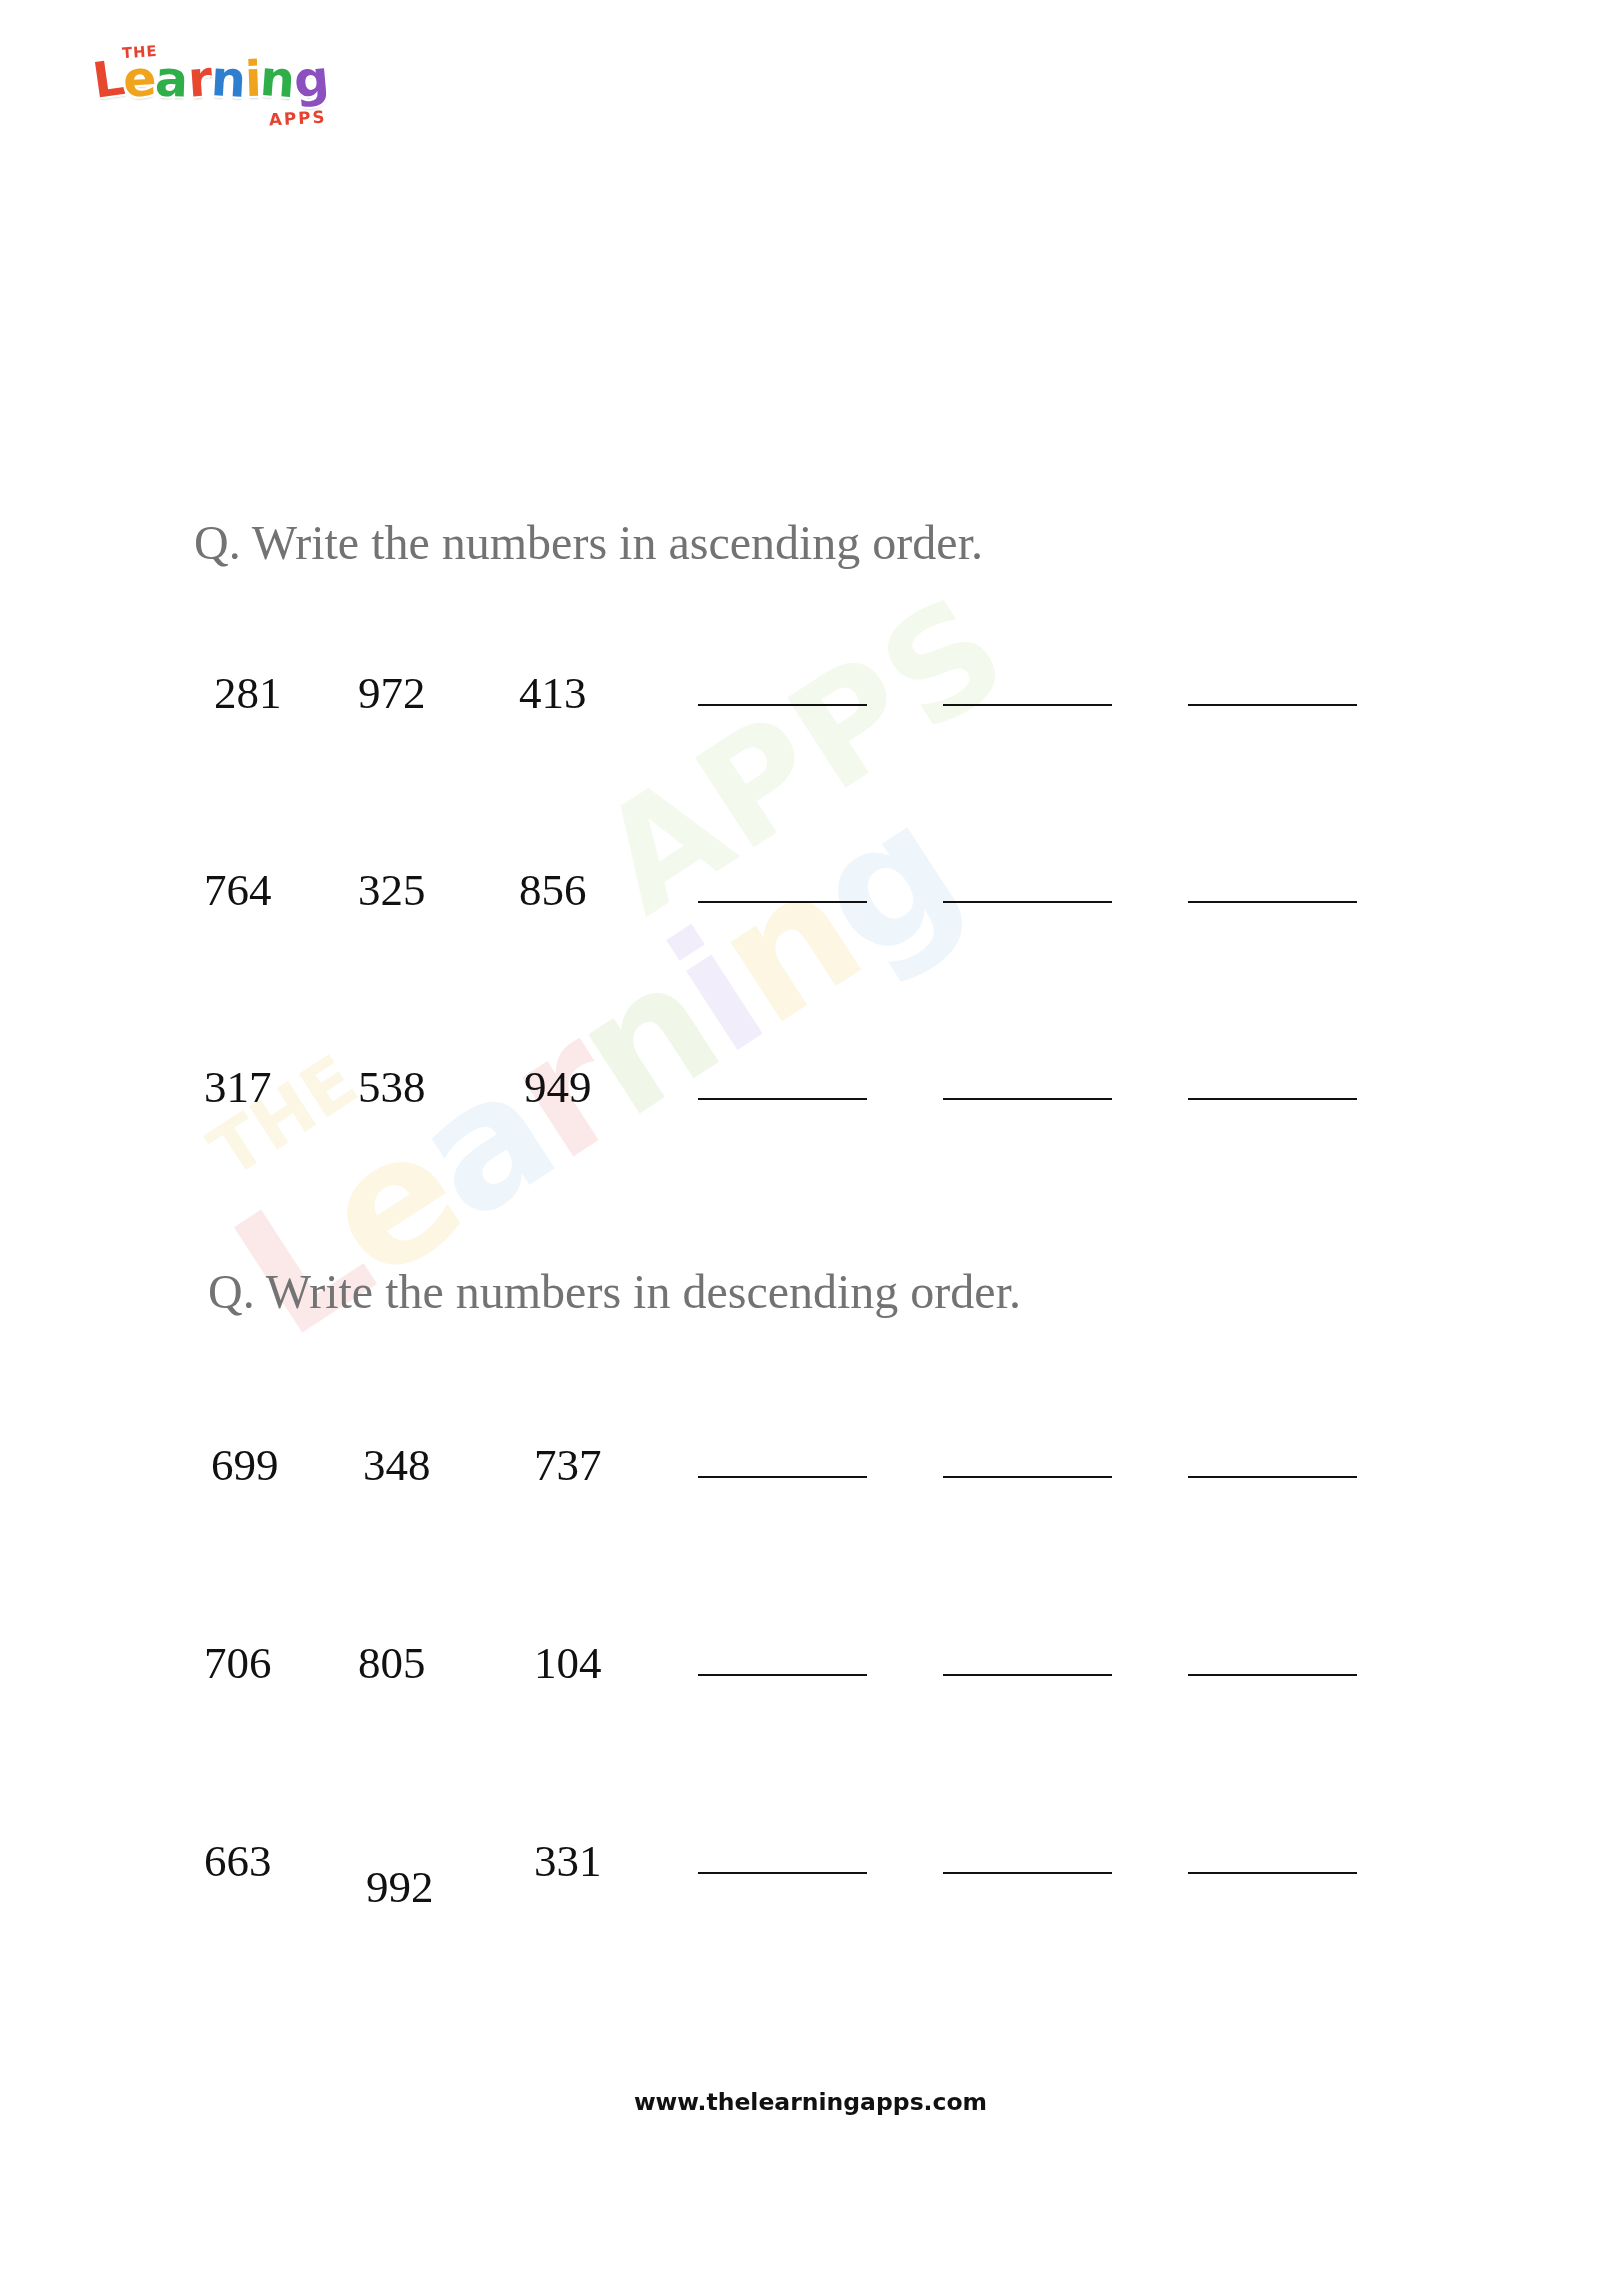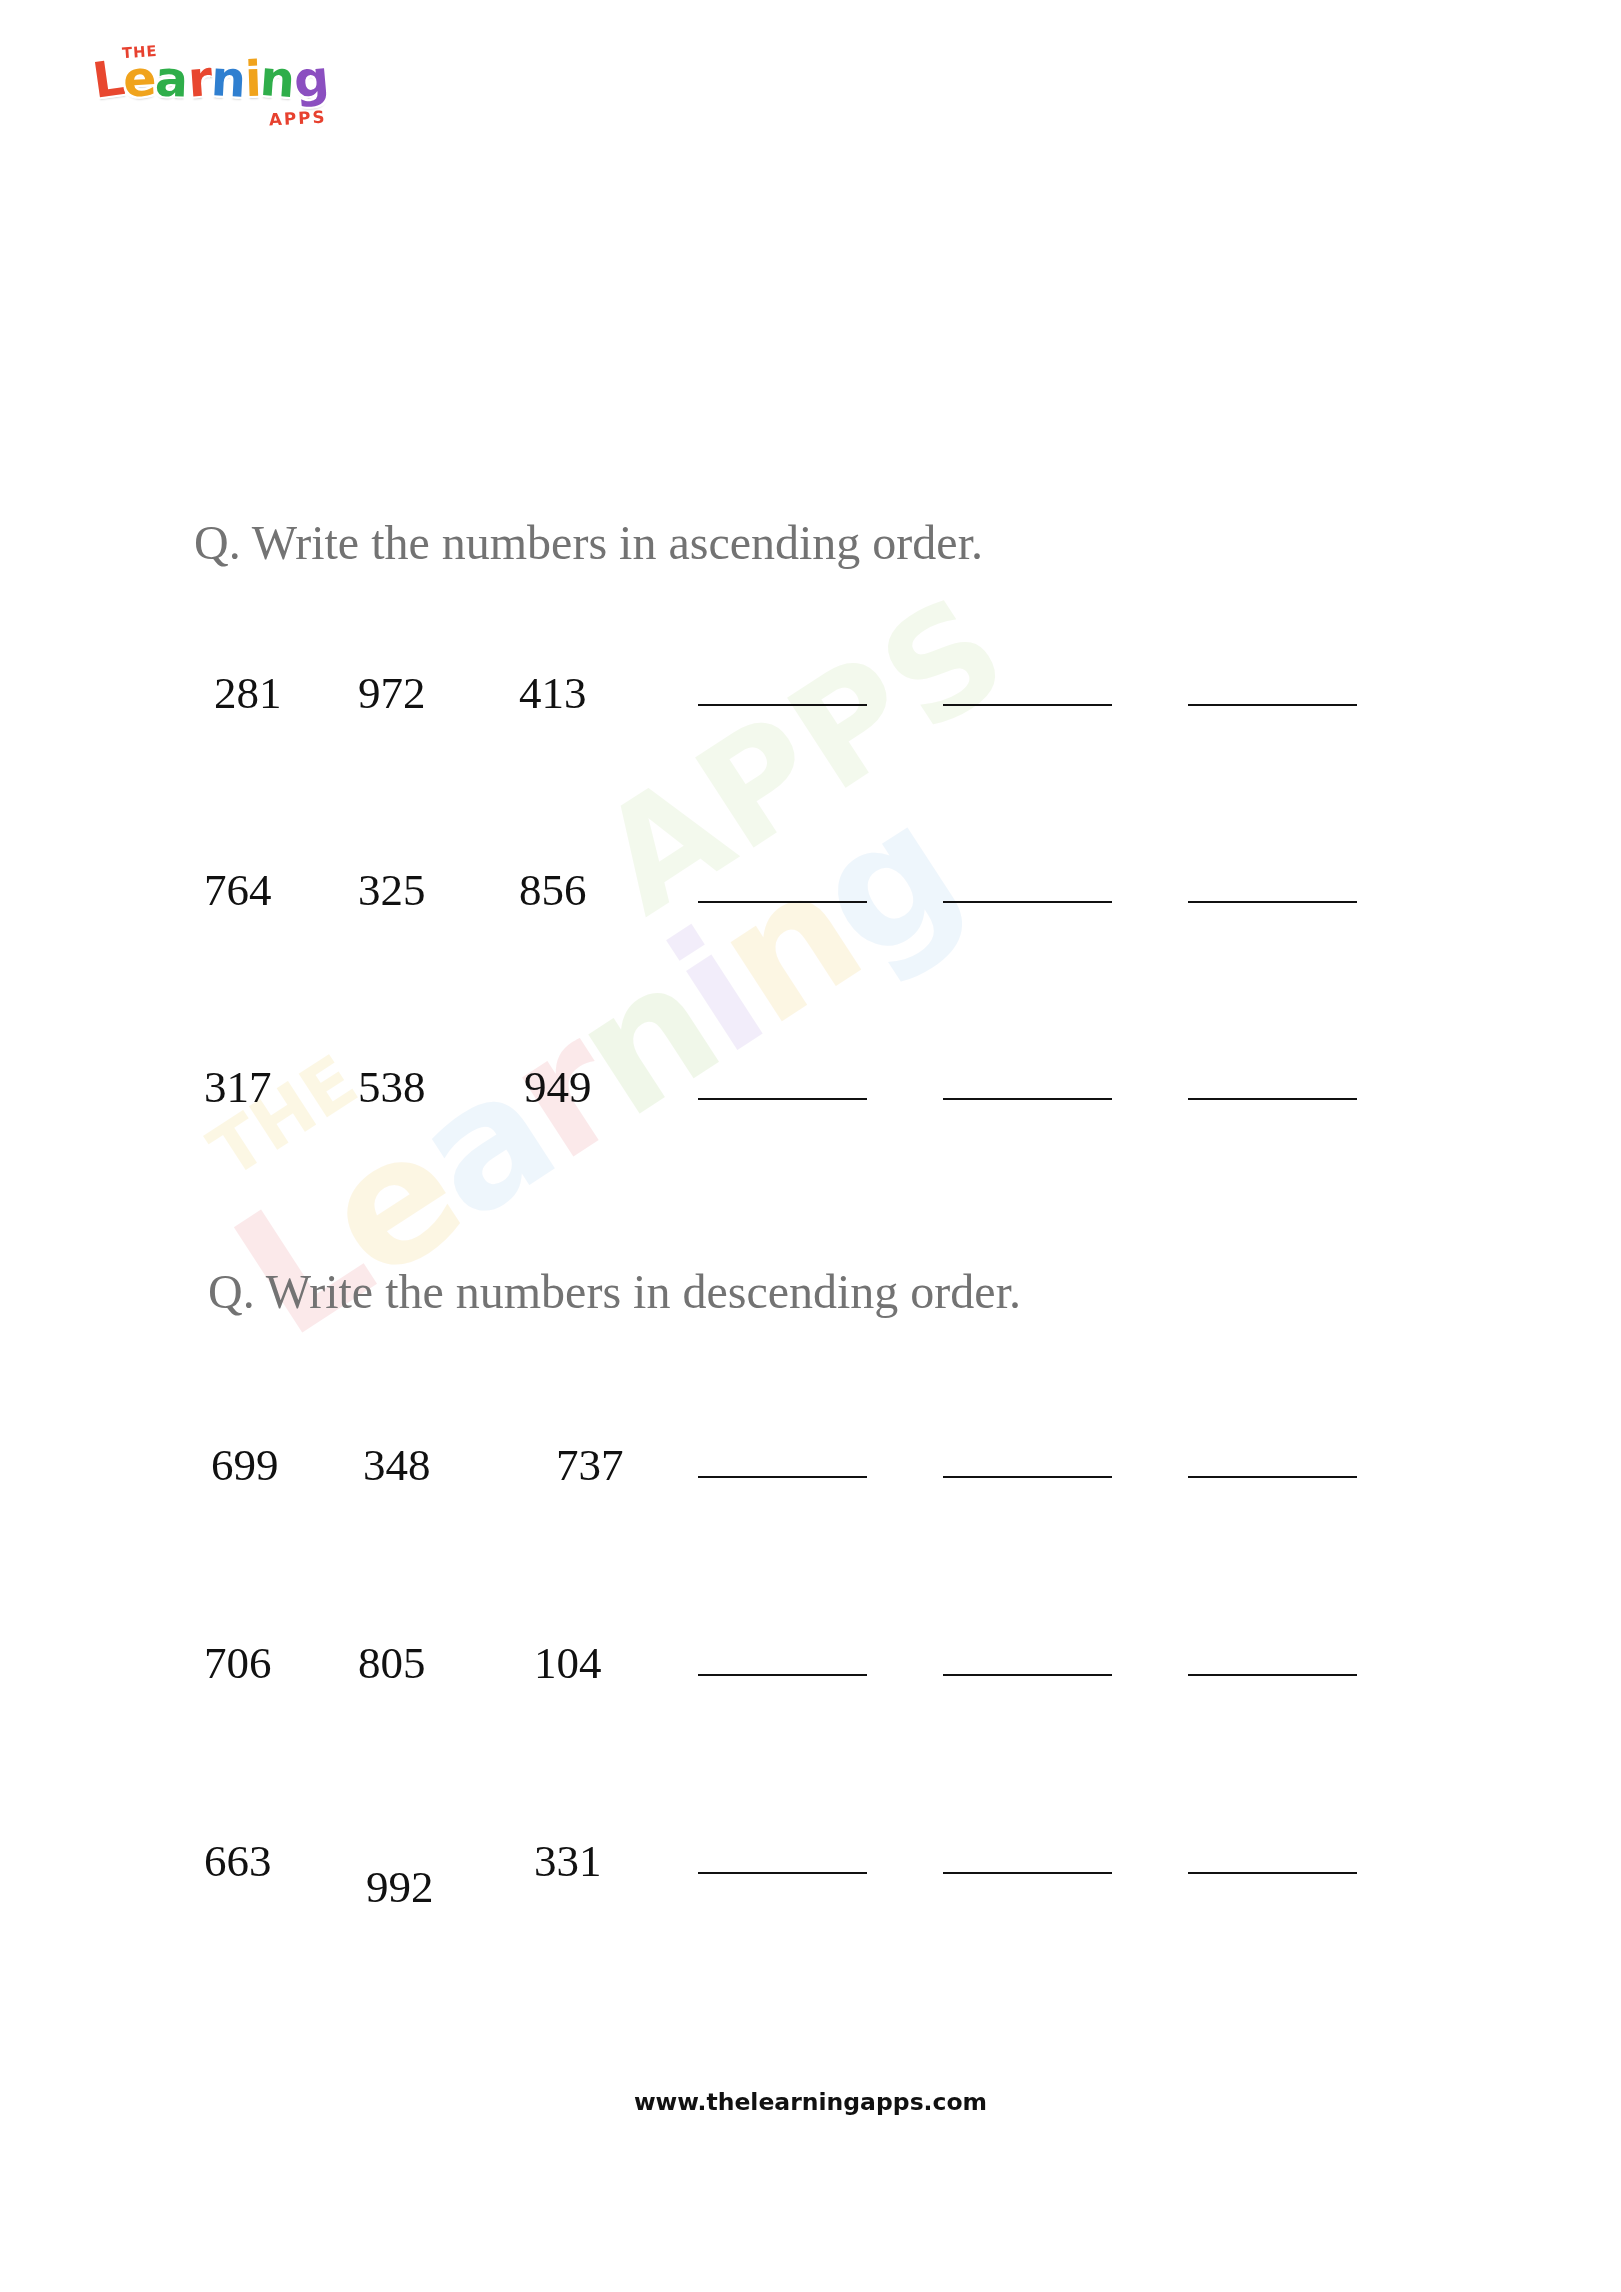--- a/index.html
+++ b/index.html
@@ -235,21 +235,21 @@
     <div class="blank" style="left:698px; top:-5.9px;"></div>
     <div class="blank" style="left:943px; top:-5.9px;"></div>
     <div class="blank" style="left:1188px; top:-5.9px;"></div>
   </div>
 
   <div class="question" id="q2">Q. Write the numbers in descending order.</div>
 
   <div class="row" style="left:0px; top:1439px;">
     <div class="num" style="left:211px; width:108px;">699</div>
     <div class="num" style="left:363px; width:108px;">348</div>
-    <div class="num" style="left:556px; width:108px;">737</div>
+    <div class="num" style="left:534px; width:108px;">737</div>
     <div class="blank" style="left:698px; top:-5.9px;"></div>
     <div class="blank" style="left:943px; top:-5.9px;"></div>
     <div class="blank" style="left:1188px; top:-5.9px;"></div>
   </div>
 
   <div class="row" style="left:0px; top:1637px;">
     <div class="num" style="left:204px; width:108px;">706</div>
     <div class="num" style="left:358px; width:108px;">805</div>
     <div class="num" style="left:534px; width:108px;">104</div>
     <div class="blank" style="left:698px; top:-5.9px;"></div>

